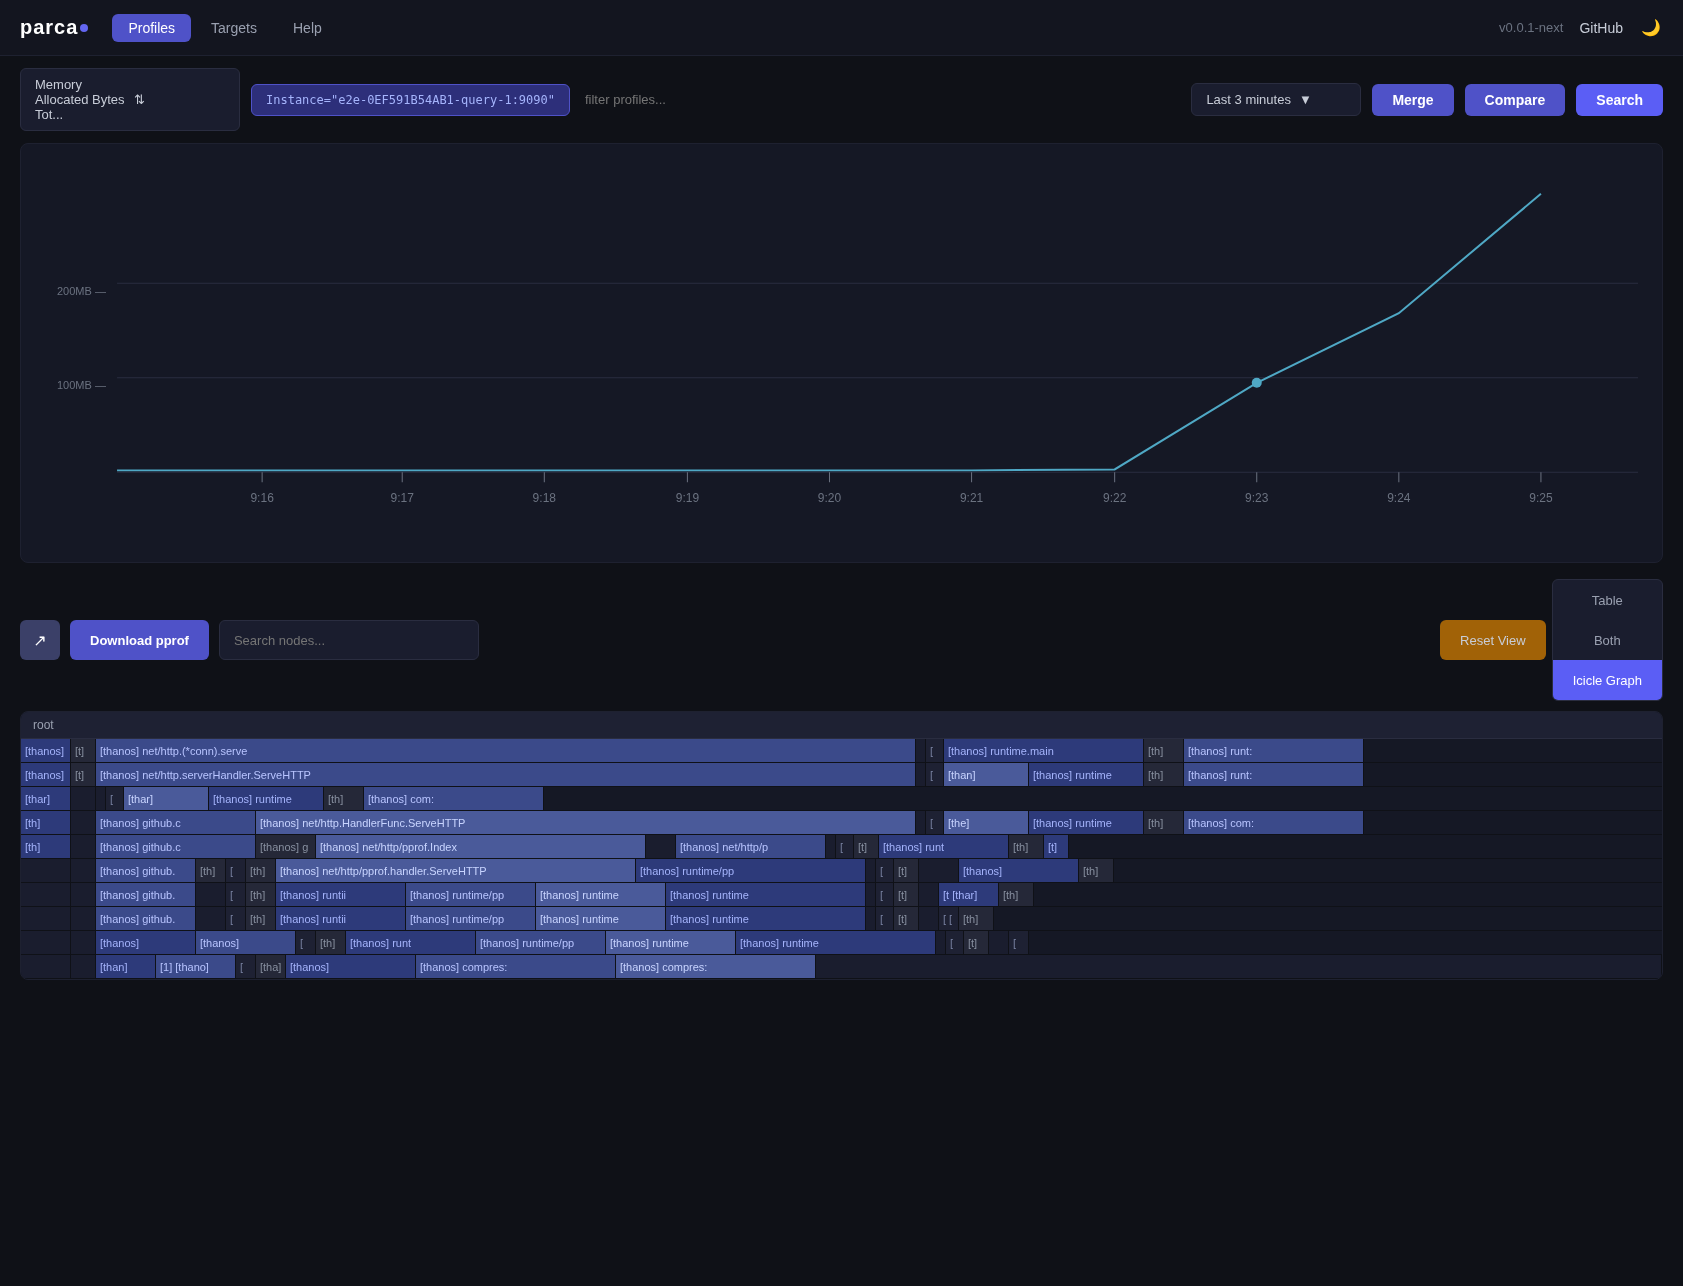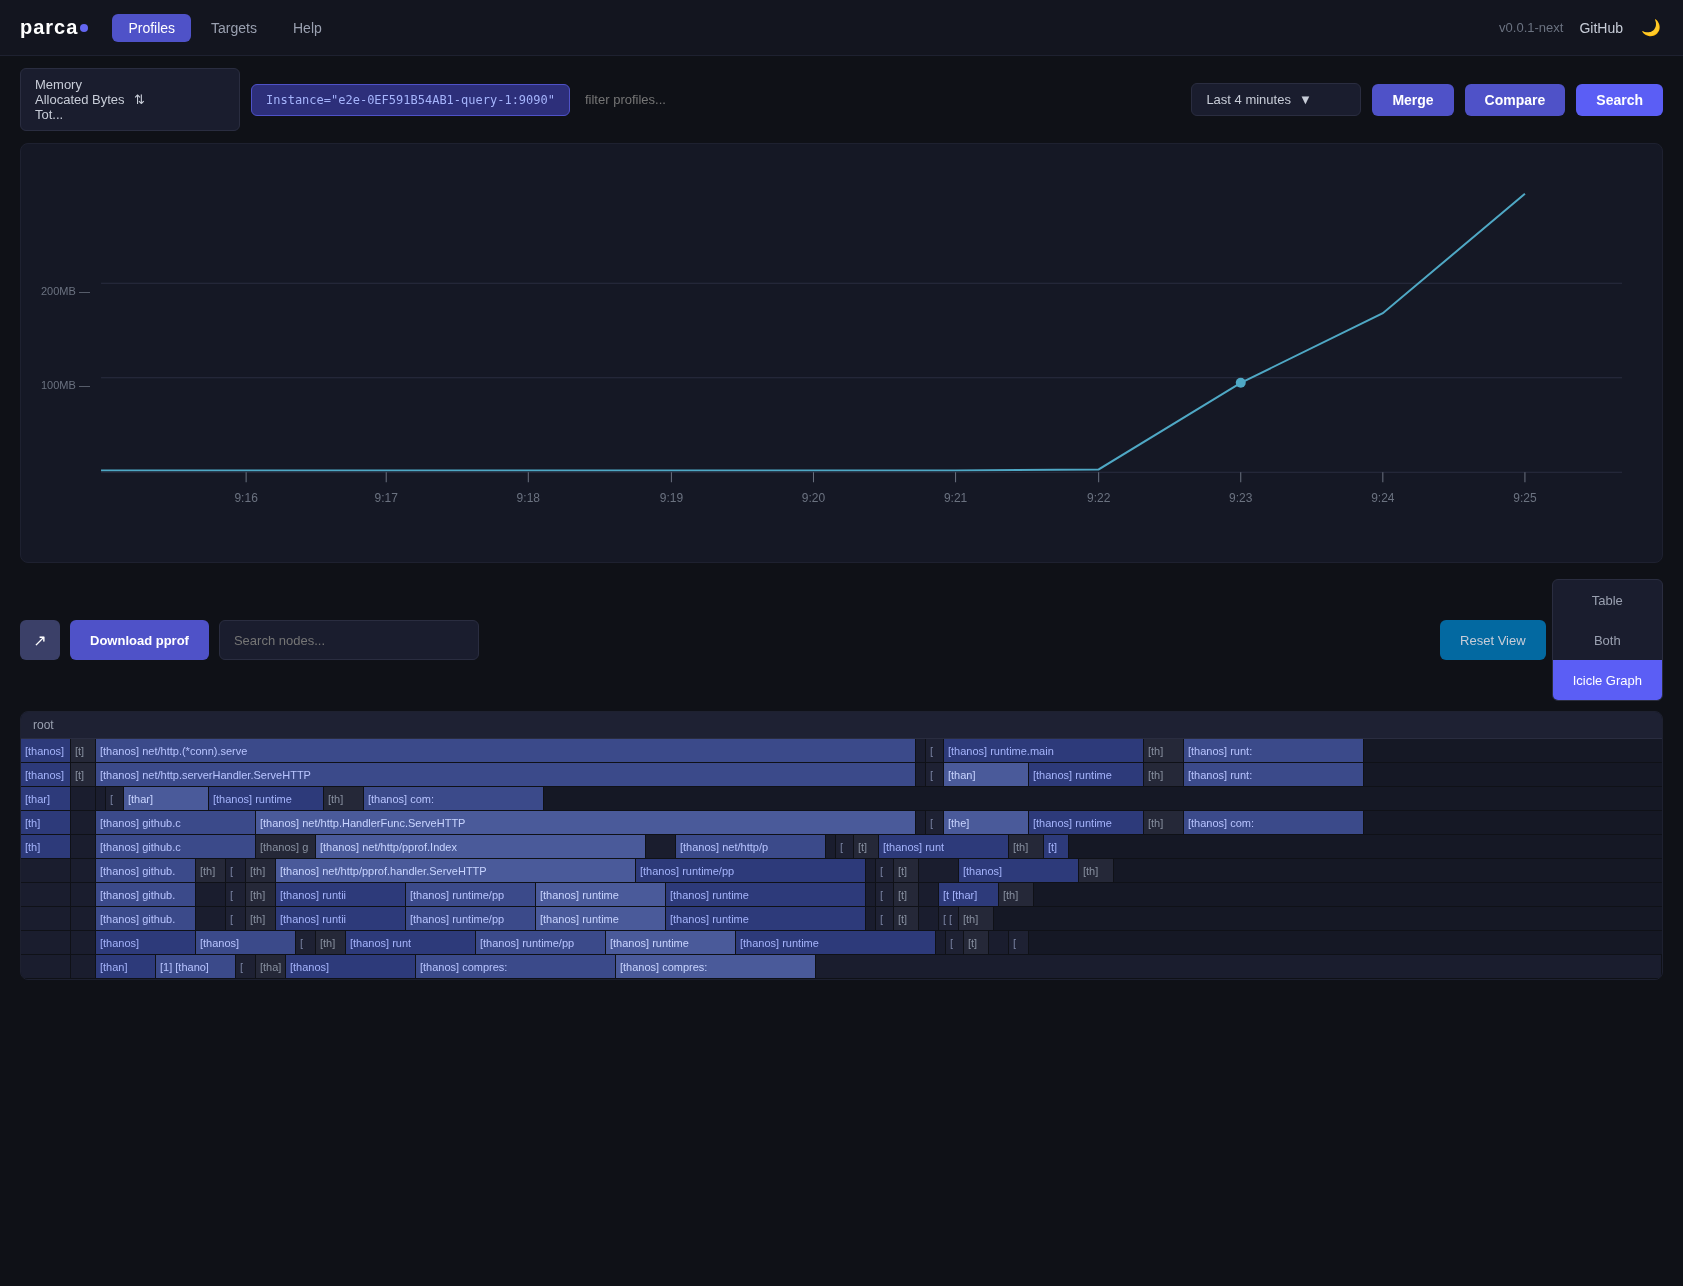--- a/index.html
+++ b/index.html
@@ -161,20 +161,21 @@
       border: 1px solid #1e2130;
       border-radius: 8px;
       padding: 20px;
       height: 420px;
       position: relative;
     }
     .chart-area {
       width: 100%;
       height: 100%;
       position: relative;
+      margin-left: 16px;
     }
     .chart-y-label {
       position: absolute;
       left: 0;
       color: #6b7280;
       font-size: 11px;
     }
     .chart-y-200 { top: 32%; }
     .chart-y-100 { top: 57%; }
 
@@ -223,21 +224,21 @@
       width: 260px;
       outline: none;
     }
     .view-controls {
       margin-left: auto;
       display: flex;
       align-items: center;
       gap: 6px;
     }
     .reset-view-btn {
-      background: #0369a1;
+      background: #a16207;
       border: none;
       border-radius: 6px;
       color: #c8cdd8;
       padding: 0 20px;
       height: 40px;
       font-size: 13px;
       cursor: pointer;
     }
     .view-toggle {
       display: flex;
@@ -324,21 +325,21 @@
 </header>
 
 <div class="toolbar">
   <div class="profile-select">
     <span>Memory Allocated Bytes Tot...</span>
     <span>⇅</span>
   </div>
   <div class="instance-tag">Instance="e2e-0EF591B54AB1-query-1:9090"</div>
   <input class="filter-input" type="text" placeholder="filter profiles..." style="">
   <div class="time-select">
-    <span>Last 4 minutes</span>
+    <span>Last 3 minutes</span>
     <span>▼</span>
   </div>
   <button class="action-btn btn-merge">Merge</button>
   <button class="action-btn btn-compare">Compare</button>
   <button class="action-btn btn-search">Search</button>
 </div>
 
 <div class="chart-container">
   <div class="chart-area">
     <span class="chart-y-label chart-y-200">200MB —</span>

